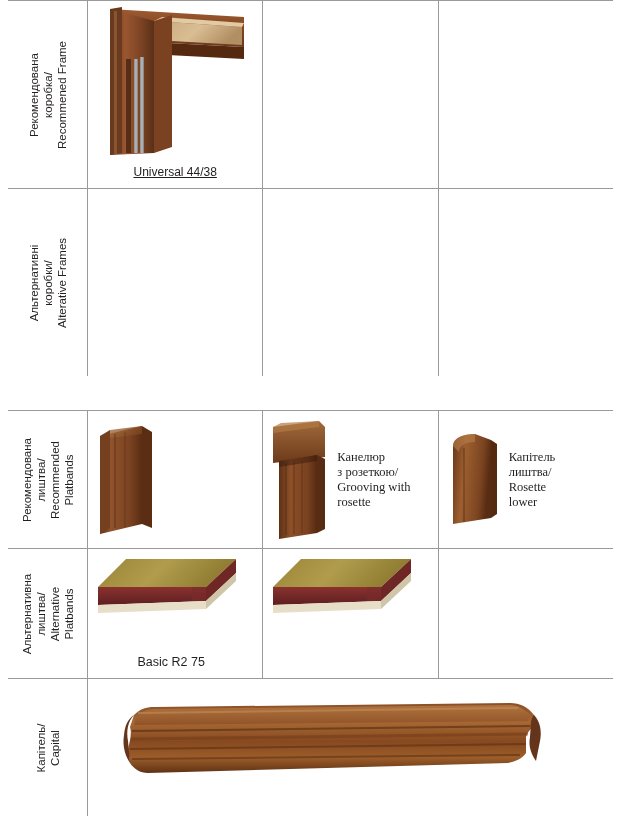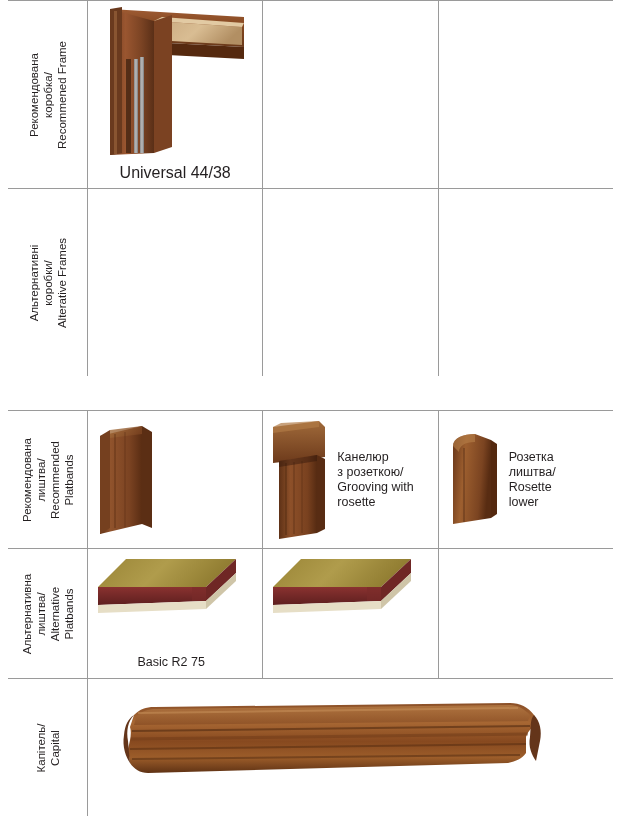--- a/index.html
+++ b/index.html
@@ -78,35 +78,37 @@
     position: relative;
     width: 100%;
     height: 100%;
   }
   .frame-caption {
     position: absolute;
     left: 0;
     right: 0;
     bottom: 8px;
     text-align: center;
-    font-size: 16px;
+    font-size: 12px;
+    text-decoration: underline;
   }
 
   
   #block-platbands { top: 410px; }
   #row-recommended-platbands { height: 138px; }
   #row-alternative-platbands { height: 130px; }
   #row-capital { height: 138px; }
 
   .prod {
     display: flex;
     align-items: center;
     height: 100%;
     padding: 0 6px;
     box-sizing: border-box;
+    font-family: Liberation Serif, serif;
   }
   .prod-img {
     flex: 0 0 auto;
     position: relative;
   }
   .prod-txt {
     flex: 1 1 auto;
     font-size: 12.5px;
     line-height: 15px;
     padding-left: 6px;
@@ -316,21 +318,21 @@
                   <stop offset="100%" stop-color="#582c12"></stop>
                 </linearGradient>
               </defs>
               <path d="M8,14 C8,6 18,2 30,2 L46,8 L46,86 L8,92 Z" fill="url(#rl1)"></path>
               <path d="M8,14 C8,6 18,2 30,2 L30,10 C20,10 14,14 14,20 Z" fill="#b47c47" opacity="0.65"></path>
               <polygon points="46,8 52,12 52,82 46,86" fill="#54290f"></polygon>
               <rect x="18" y="16" width="2" height="74" fill="#4a2410" opacity="0.35"></rect>
             </svg>
           </div>
           <div class="prod-txt">
-            <div>Розетка</div>
+            <div>Капітель</div>
             <div>лиштва/</div>
             <div>Rosette</div>
             <div>lower</div>
           </div>
         </div>
       </div>
     </div>
 
     <div class="row" id="row-alternative-platbands">
       <div class="label-cell">

